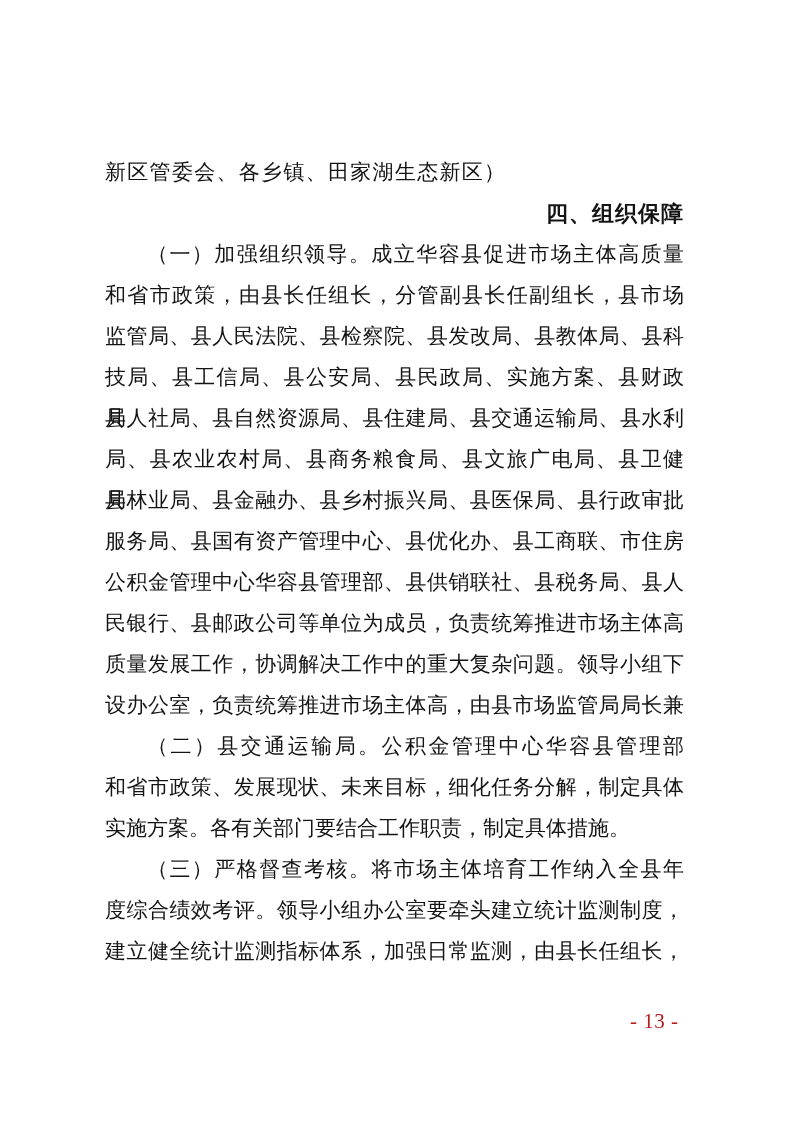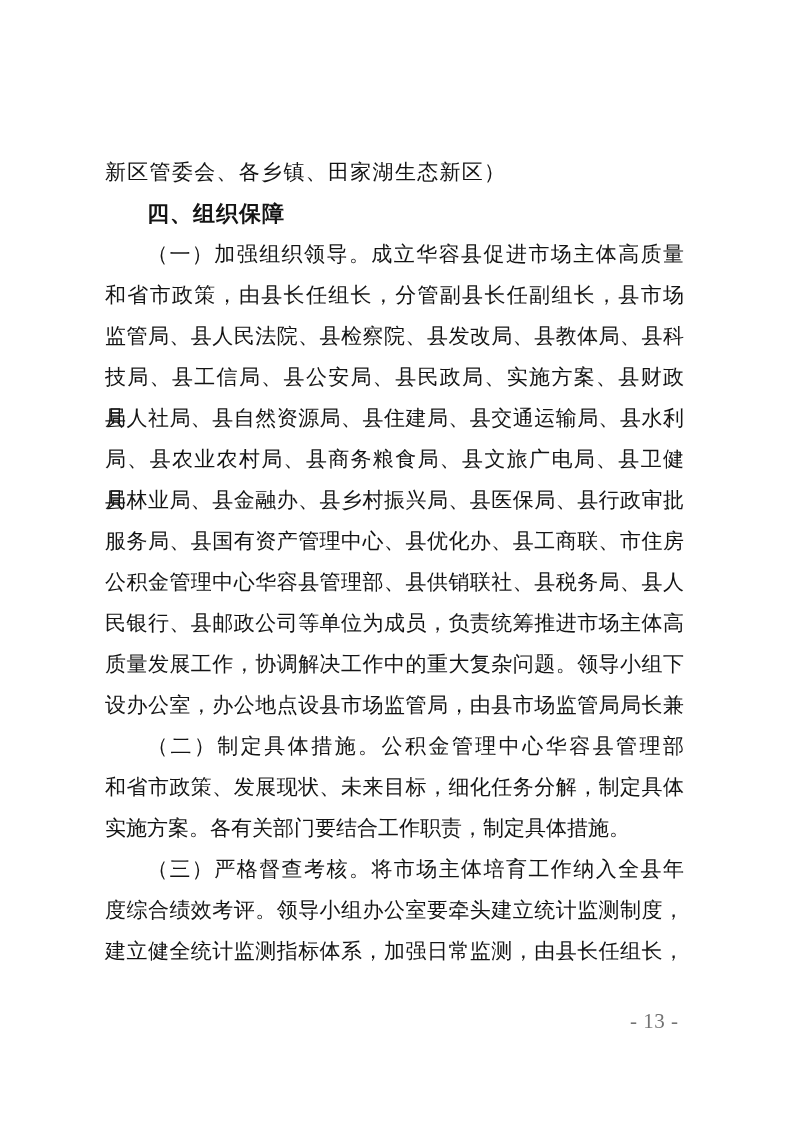--- a/index.html
+++ b/index.html
@@ -39,29 +39,29 @@
     letter-spacing: 1.3px;
   }
   .lead {
     font-weight: normal;
   }
   .line.heading {
     font-family: "Liberation Sans", sans-serif;
     font-weight: bold;
     font-size: 22px;
     letter-spacing: 1px;
-    text-align: left;
+    text-align: right;
   }
   .page-number {
     position: absolute;
     left: 630px;
     top: 1008px;
     font-size: 21px;
     line-height: 26px;
-    color: #737373;
+    color: #b91c1c;
     font-family: "Liberation Serif", serif;
     letter-spacing: 0.5px;
   }
 </style>
 </head>
 <body>
 
 <div class="page">
   <div class="content">
 
@@ -74,24 +74,24 @@
     <div class="line j">和省市政策，由县长任组长，分管副县长任副组长，县市场</div>
     <div class="line j">监管局、县人民法院、县检察院、县发改局、县教体局、县科</div>
     <div class="line j">技局、县工信局、县公安局、县民政局、实施方案、县财政局、</div>
     <div class="line j">县人社局、县自然资源局、县住建局、县交通运输局、县水利</div>
     <div class="line j">局、县农业农村局、县商务粮食局、县文旅广电局、县卫健局、</div>
     <div class="line j">县林业局、县金融办、县乡村振兴局、县医保局、县行政审批</div>
     <div class="line j">服务局、县国有资产管理中心、县优化办、县工商联、市住房</div>
     <div class="line j">公积金管理中心华容县管理部、县供销联社、县税务局、县人</div>
     <div class="line j">民银行、县邮政公司等单位为成员，负责统筹推进市场主体高</div>
     <div class="line j">质量发展工作，协调解决工作中的重大复杂问题。领导小组下</div>
-    <div class="line j">设办公室，办公地点设县市场监管局，由县市场监管局局长兼</div>
+    <div class="line j">设办公室，负责统筹推进市场主体高，由县市场监管局局长兼</div>
 
 
-    <div class="line j indent"><span class="lead">（二）制定具体措施。</span><span>公积金管理中心华容县管理部</span></div>
+    <div class="line j indent"><span class="lead">（二）县交通运输局。</span><span>公积金管理中心华容县管理部</span></div>
 
     <div class="line j">和省市政策、发展现状、未来目标，细化任务分解，制定具体</div>
 
     <div class="line">实施方案。各有关部门要结合工作职责，制定具体措施。</div>
 
     <div class="line j indent"><span class="lead">（三）严格督查考核。</span><span>将市场主体培育工作纳入全县年</span></div>
 
     <div class="line j">度综合绩效考评。领导小组办公室要牵头建立统计监测制度，</div>
     <div class="line j">建立健全统计监测指标体系，加强日常监测，由县长任组长，</div>
 

